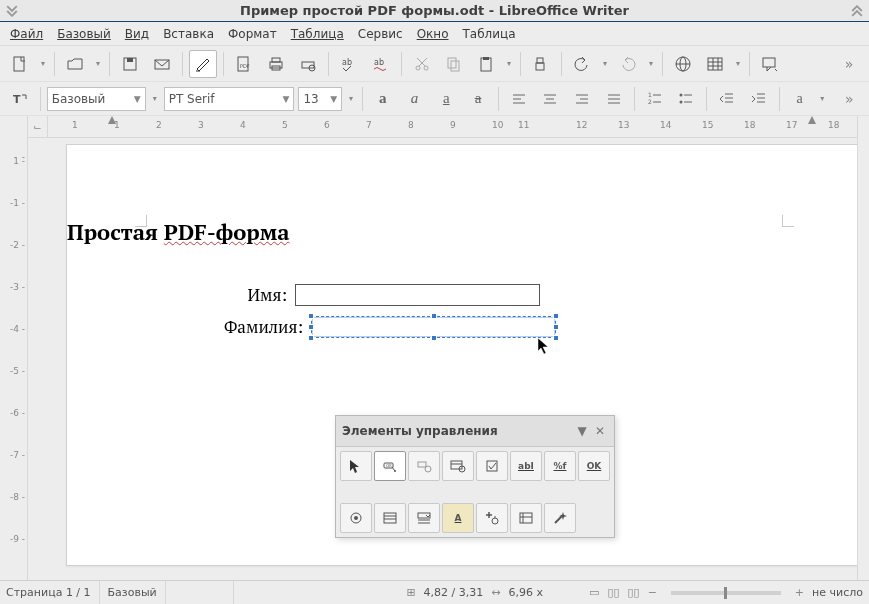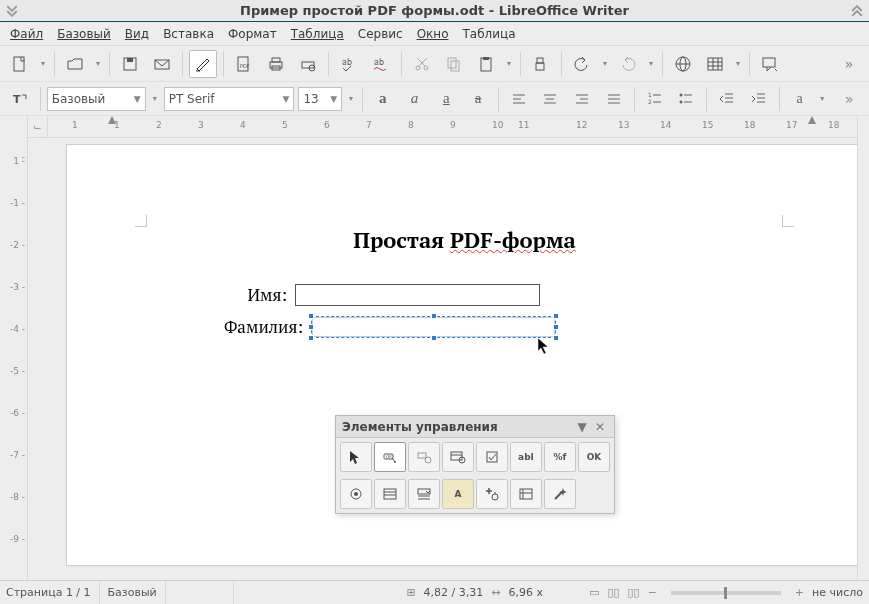--- a/index.html
+++ b/index.html
@@ -28,35 +28,35 @@
 .hruler-row { height: 22px; display: flex; align-items: center; background: #ededed; border-bottom: 1px solid #d8d8d8; }
 .hruler-corner { width: 20px; height: 22px; display:flex; align-items:center; justify-content:center; color:#888; font-size:10px; border-right:1px solid #d8d8d8; }
 .hruler { flex: 1; position: relative; height: 22px; font-size: 9px; color: #888; overflow:hidden; }
 .hruler .tick { position: absolute; top: 4px; }
 .hruler .mark { position: absolute; top: 0; width: 8px; height: 8px; }
 .docarea { flex: 1; position: relative; overflow: hidden; background: #ededed; }
 .page { position: absolute; left: 38px; top: 6px; width: 797px; height: 422px; background: #fff; border: 1px solid #d0d0d0; box-shadow: 0 1px 2px rgba(0,0,0,0.05); }
 .page .corner { position: absolute; width: 12px; height: 12px; border-color: #c8c8c8; }
 .page .corner.tl { left: 68px; top: 70px; border-left: 1px solid #c8c8c8; border-top: 1px solid #c8c8c8; transform: rotate(180deg);}
 .page .corner.tr { right: 68px; top: 70px; border-right: 1px solid #c8c8c8; border-top: 1px solid #c8c8c8; transform: rotate(180deg);}
-.doc-content { position: absolute; left: 0; right: 0; top: 80px; text-align: center; }
+.doc-content { position: absolute; left: 0; right: 0; top: 72px; text-align: left; }
 .doc-title { font-family: "PT Serif", Georgia, serif; font-weight: bold; font-size: 22px; color: #000; display:inline-block; position:relative;}
 .doc-title .wavy { text-decoration: underline wavy #c04040; text-decoration-thickness: 1px; }
 .form-row { position: absolute; display: flex; align-items: center; gap: 8px; }
 .form-row .lbl { font-family: "PT Serif", Georgia, serif; font-size: 17px; color: #000; text-align: right; width: 120px; }
 .form-row .field { width: 245px; height: 22px; border: 1px solid #555; background: #fff; }
 .form-row .field.selected { border: 1px dashed #3a76c4; background: #fff; box-shadow: 0 0 0 1px #b8d0ec inset; }
 .handle { position: absolute; width: 6px; height: 6px; background: #3a76c4; border: 1px solid #fff; }
 .cursor-img { position: absolute; width: 14px; height: 18px; }
 .sidebar-strip { width: 12px; background: #ededed; border-left: 1px solid #d8d8d8; }
 .floating-toolbar { position: absolute; background: #ececec; border: 1px solid #b8b8b8; box-shadow: 2px 2px 6px rgba(0,0,0,0.15); width: 280px; }
-.ft-title { height: 22px; background: #e0e0e0; display: flex; align-items: center; padding: 0 6px; font-size: 12px; color: #444; font-weight: bold; border-bottom: 1px solid #c8c8c8; }
+.ft-title { height: 31px; background: #e0e0e0; display: flex; align-items: center; padding: 0 6px; font-size: 12px; color: #444; font-weight: bold; border-bottom: 1px solid #c8c8c8; }
 .ft-title .spacer { flex: 1; }
 .ft-title .ft-btn { width: 16px; height: 16px; display:flex; align-items:center; justify-content:center; color:#777; margin-left:2px; }
-.ft-body { padding: 4px; display: flex; flex-direction: column; gap: 7px; }
+.ft-body { padding: 4px; display: flex; flex-direction: column; gap: 22px; text-decoration: underline; }
 .ft-row { display: flex; gap: 2px; align-items: center; }
 .ft-row .fbtn { width: 32px; height: 30px; border: 1px solid #c8c8c8; background: #f4f4f4; display: flex; align-items: center; justify-content: center; font-size: 10px; color: #555; border-radius: 2px;}
 .ft-row .fbtn.active { background: #fff; border-color: #999; }
 .ft-row .fbtn.text { font-size: 9px; font-weight: bold; }
 .ft-row .fbtn svg { width: 16px; height: 16px; }
 .statusbar { height: 24px; background: #ededed; border-top: 1px solid #d0d0d0; display: flex; align-items: center; padding: 0 6px; font-size: 11px; color: #555; gap: 8px; }
 .statusbar .cell { border-right: 1px solid #d8d8d8; padding-right: 8px; height: 100%; display:flex; align-items:center; }
 .statusbar .flexgap { flex: 1; }
 .zoom-slider { width: 110px; height: 4px; background: #d0d0d0; position: relative; margin: 0 6px; }
 .zoom-slider::after { content:''; position:absolute; left:48%; top:-4px; width:3px; height:12px; background:#888; }

